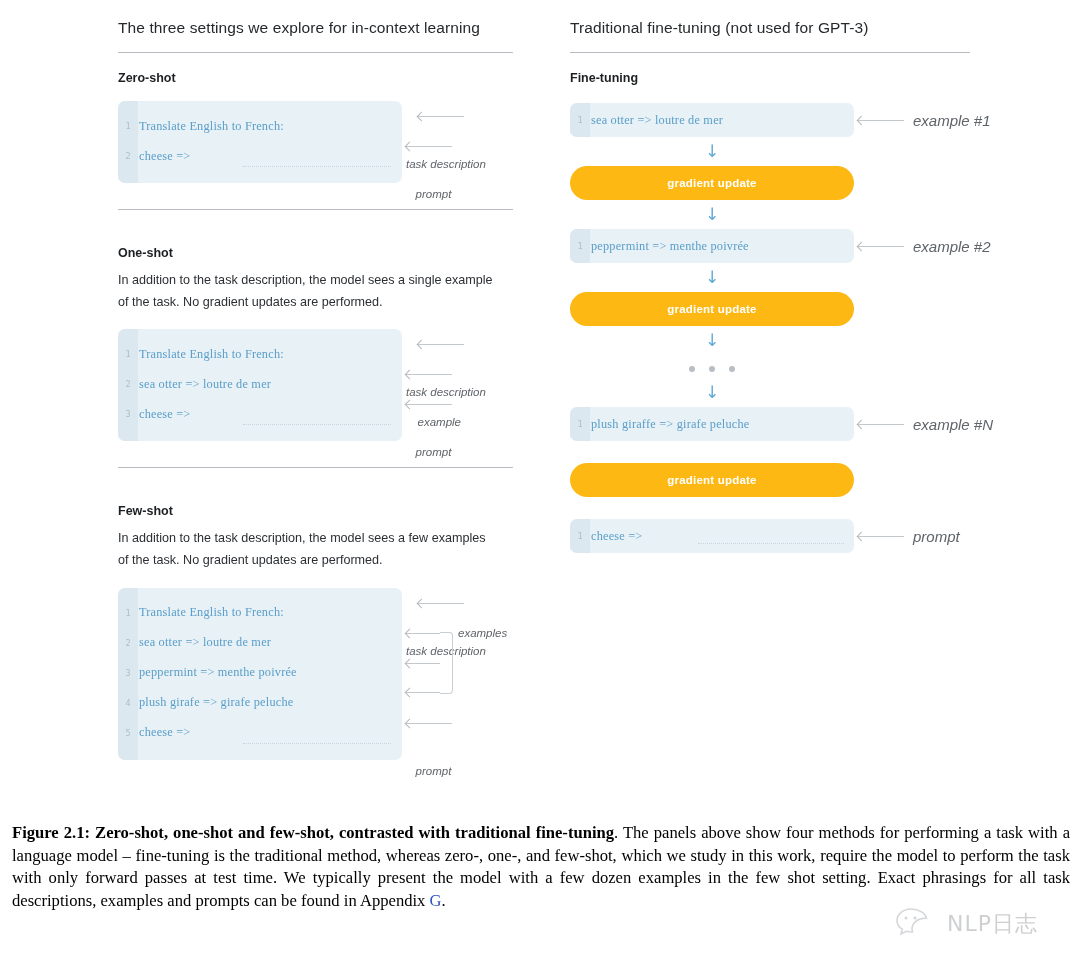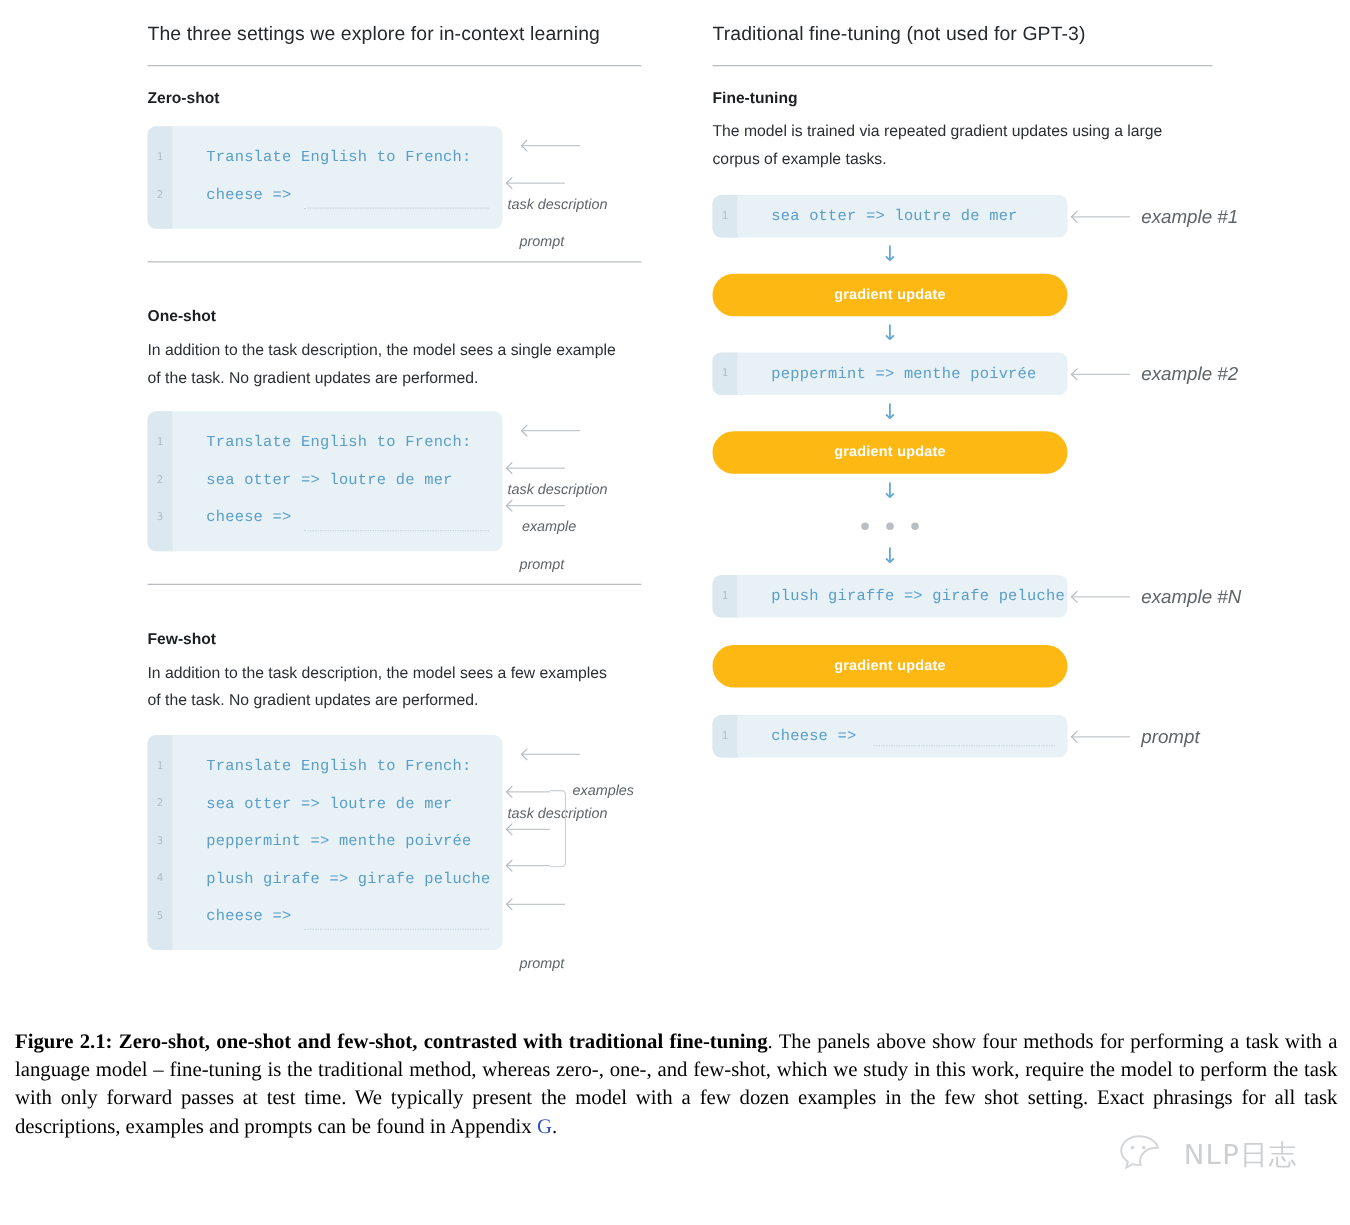--- a/index.html
+++ b/index.html
@@ -53,22 +53,22 @@
   }
   .cline{
     position:relative; height:30px; display:flex; align-items:center;
   }
   .lno{
     width:20px; text-align:center;
     font-family:"DejaVu Sans Mono", monospace;
     font-size:8.5px; color:#aebdc6; flex:0 0 20px;
   }
   .ctext{
-    margin-left:27px;
-    font-family:Liberation Mono, monospace;
+    margin-left:1px;
+    font-family:Liberation Serif, serif;
     font-size:12.3px; color:#5a9ec9; letter-spacing:.2px; white-space:nowrap;
   }
   .blank{
     position:absolute; left:125px; bottom:4px; width:148px;
     border-bottom:1px dotted #c6d6de; height:1px;
   }
 
   
   .anno{
     position:absolute; display:flex; align-items:center; white-space:nowrap;
@@ -299,21 +299,20 @@
     </div>
   </div>
 
   <div class="col" id="col-right">
 
     <div class="col-title">Traditional fine-tuning (not used for GPT-3)</div>
     <div class="col-rule"></div>
 
     <div class="section">
       <div class="sec-title">Fine-tuning</div>
-      <div class="sec-desc">The model is trained via repeated gradient updates using a large corpus of example tasks.</div>
 
       <div style="margin-top:18px;">
 
         <div class="ft-row">
           <div class="ft-code">
             <div class="gutter"></div>
             <span class="lno">1</span>
             <span class="ctext">sea otter =&gt; loutre de mer</span>
           </div>
           <div class="ft-anno">

